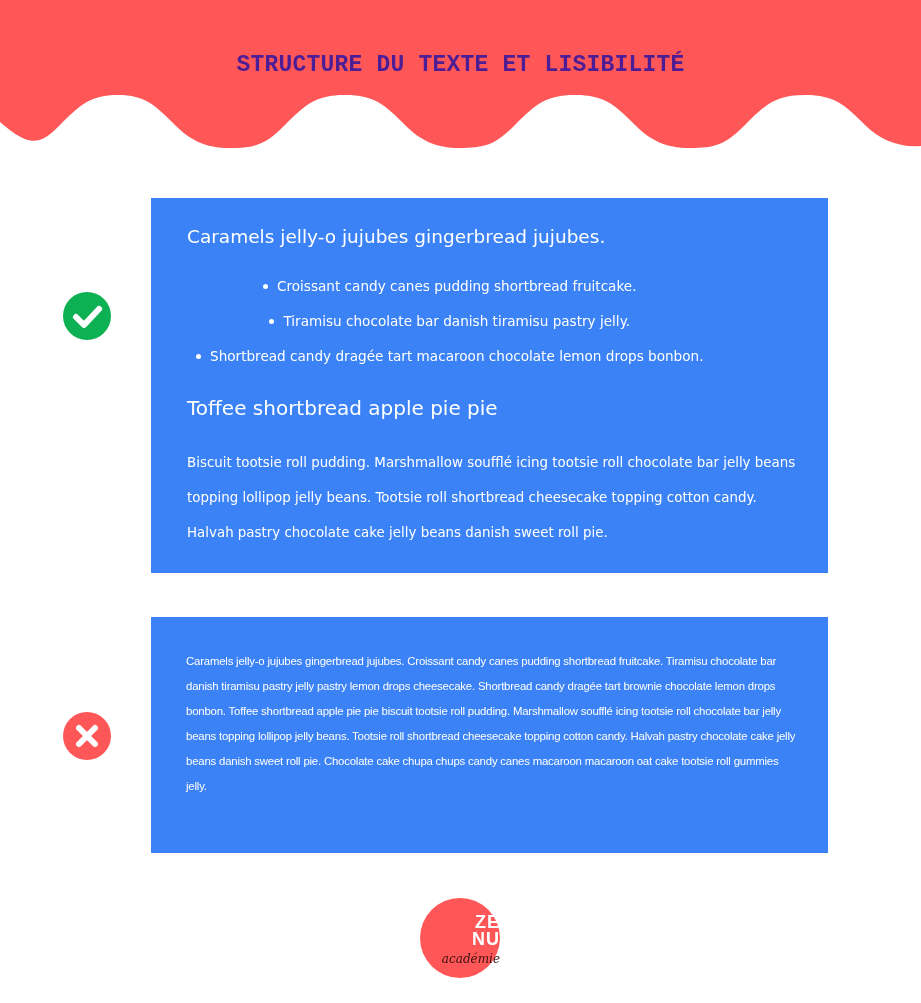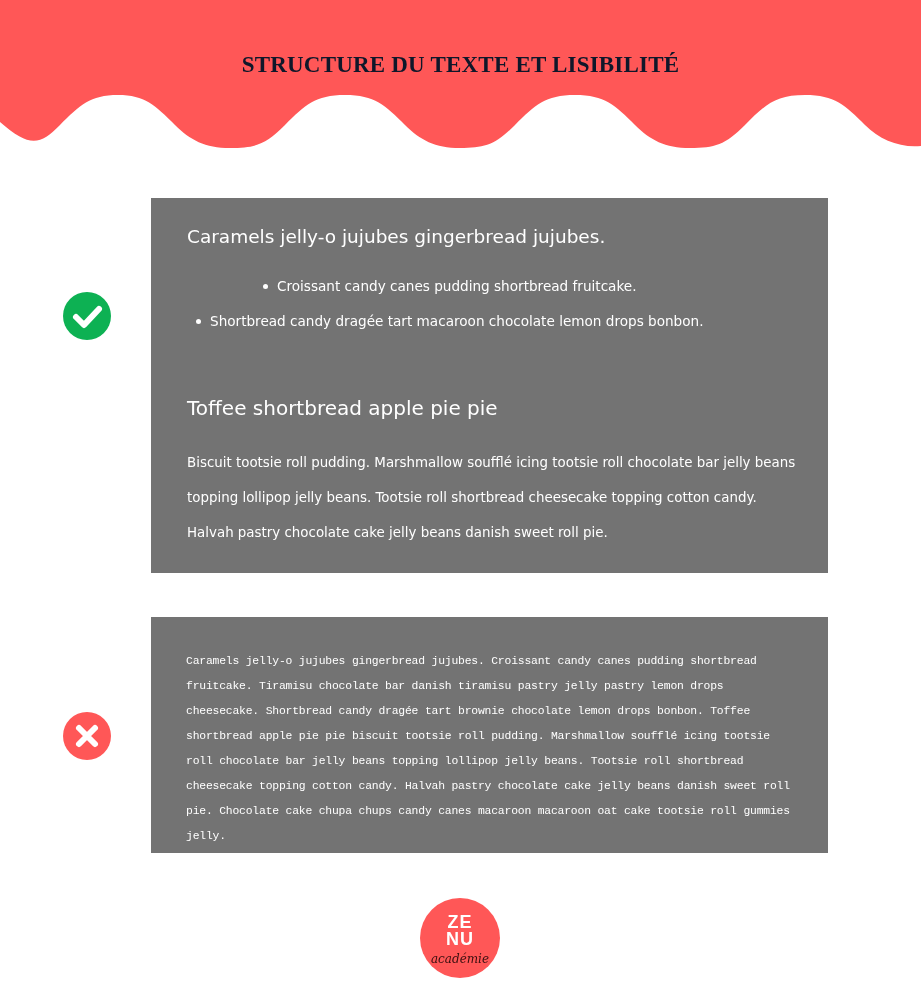--- a/index.html
+++ b/index.html
@@ -1,33 +1,33 @@
 <!DOCTYPE html>
 <html><head>
 <meta charset="utf-8">
 <style>
   html, body { margin:0; padding:0; }
   body { width:921px; height:1003px; background:#ffffff; position:relative; overflow:hidden; font-family:"Liberation Sans", sans-serif; }
   .header { position:absolute; left:0; top:0; width:921px; height:150px; }
   .header svg { position:absolute; left:0; top:0; }
-  .title { position:absolute; left:0; top:52px; width:921px; text-align:center; color:#0f172a; font-weight:bold; font-size:23px; letter-spacing:0.2px; font-family:Liberation Serif, serif; }
-  .box { position:absolute; left:151px; width:677px; background:#737373; color:#ffffff; box-sizing:border-box; }
+  .title { position:absolute; left:0; top:52px; width:921px; text-align:center; color:#4c1d95; font-weight:bold; font-size:23px; letter-spacing:0.2px; font-family:Liberation Mono, monospace; }
+  .box { position:absolute; left:151px; width:677px; background:#3b82f6; color:#ffffff; box-sizing:border-box; }
   .box1 { top:198px; height:375px; padding:0 36px; }
   .box2 { top:617px; height:236px; padding:0 35px; }
   .h1 { position:absolute; left:36px; top:28px; font-size:18.5px; font-family:"DejaVu Sans", sans-serif; }
   .h2 { position:absolute; left:36px; top:198px; font-size:20px; font-family:"DejaVu Sans", sans-serif; }
   ul { position:absolute; left:36px; top:80px; margin:0; padding:0; list-style:none; }
   ul li { font-size:13.6px; height:35px; font-family:"DejaVu Sans", sans-serif; white-space:nowrap;text-align:center; }
   ul li .dot { display:inline-block; width:5px; height:5px; background:#fff; border-radius:50%; margin:0 9px 2px 9px; vertical-align:middle; }
   .para1 { position:absolute; left:36px; top:247px; width:615px; font-size:13.4px; line-height:35px; font-family:"DejaVu Sans", sans-serif; }
-  .para2 { position:absolute; left:35px; top:32px; width:610px; font-size:11.4px; line-height:25px; font-family:Liberation Mono, monospace; letter-spacing:-0.2px; }
+  .para2 { position:absolute; left:35px; top:32px; width:610px; font-size:11.4px; line-height:25px; font-family:Liberation Sans, sans-serif; letter-spacing:-0.2px; }
   .icon { position:absolute; width:48px; height:48px; border-radius:50%; }
   .ok { left:63px; top:292px; background:#0db153; }
   .ko { left:63px; top:712px; background:#ff5757; }
-  .logo { position:absolute; left:420px; top:898px; width:80px; height:80px; border-radius:50%; background:#ff5757; color:#fff; text-align:center; }
+  .logo { position:absolute; left:420px; top:898px; width:80px; height:80px; border-radius:50%; background:#ff5757; color:#fff; text-align:right; }
   .logo .l1 { position:absolute; top:16px; left:0; width:80px; font-weight:bold; font-size:18px; line-height:17px; letter-spacing:1px; }
   .logo .l2 { position:absolute; top:33px; left:0; width:80px; font-weight:bold; font-size:18px; line-height:17px; letter-spacing:1px; }
   .logo .l3 { position:absolute; top:54px; left:0; width:80px; font-size:12px; font-style:italic; font-family:"DejaVu Serif", serif; color:#3a1010; }
 </style>
 </head>
 <body>
 
 <div class="header">
   <svg width="921" height="150" viewBox="0 0 921 150">
     <path d="M0,0 H921 V146 C900,148 880,140 865,125 C845,105 835,95 805,95 C775,95 765,105 745,125 C725,145 715,148 690,148 C665,148 650,140 635,125 C615,105 605,95 575,95 C545,95 535,105 515,125 C495,145 485,148 460,148 C435,148 420,140 405,125 C385,105 375,95 345,95 C315,95 305,105 285,125 C265,145 255,148 230,148 C205,148 190,140 175,125 C155,105 145,95 118,95 C90,95 80,105 60,125 C40,145 30,148 0,122 Z" fill="#ff5757"></path>
@@ -38,20 +38,21 @@
 <div class="icon ok">
   <svg width="48" height="48" viewBox="0 0 48 48">
       <path d="M13,25 L21,33 L36,17" stroke="#fff" stroke-width="6" fill="none" stroke-linecap="round" stroke-linejoin="round"></path>
     </svg>
 </div>
 
 <div class="box box1">
   <div class="h1">Caramels jelly-o jujubes gingerbread jujubes.</div>
   <ul>
     <li><span class="dot"></span><span>Croissant candy canes  pudding shortbread fruitcake.</span></li>
+    <li><span class="dot"></span><span>Tiramisu chocolate bar danish tiramisu  pastry jelly.</span></li>
     <li><span class="dot"></span><span>Shortbread candy dragée tart macaroon chocolate lemon drops bonbon.</span></li>
   </ul>
   <div class="h2">Toffee shortbread apple pie pie</div>
   <div class="para1">Biscuit tootsie roll pudding. Marshmallow soufflé icing tootsie roll  chocolate bar jelly beans topping lollipop jelly beans. Tootsie roll  shortbread cheesecake topping cotton candy. Halvah pastry chocolate cake jelly beans danish sweet roll pie.</div>
 </div>
 
 <div class="icon ko">
   <svg width="48" height="48" viewBox="0 0 48 48">
       <path d="M16,16 L32,32 M32,16 L16,32" stroke="#fff" stroke-width="6" fill="none" stroke-linecap="round"></path>
     </svg>

